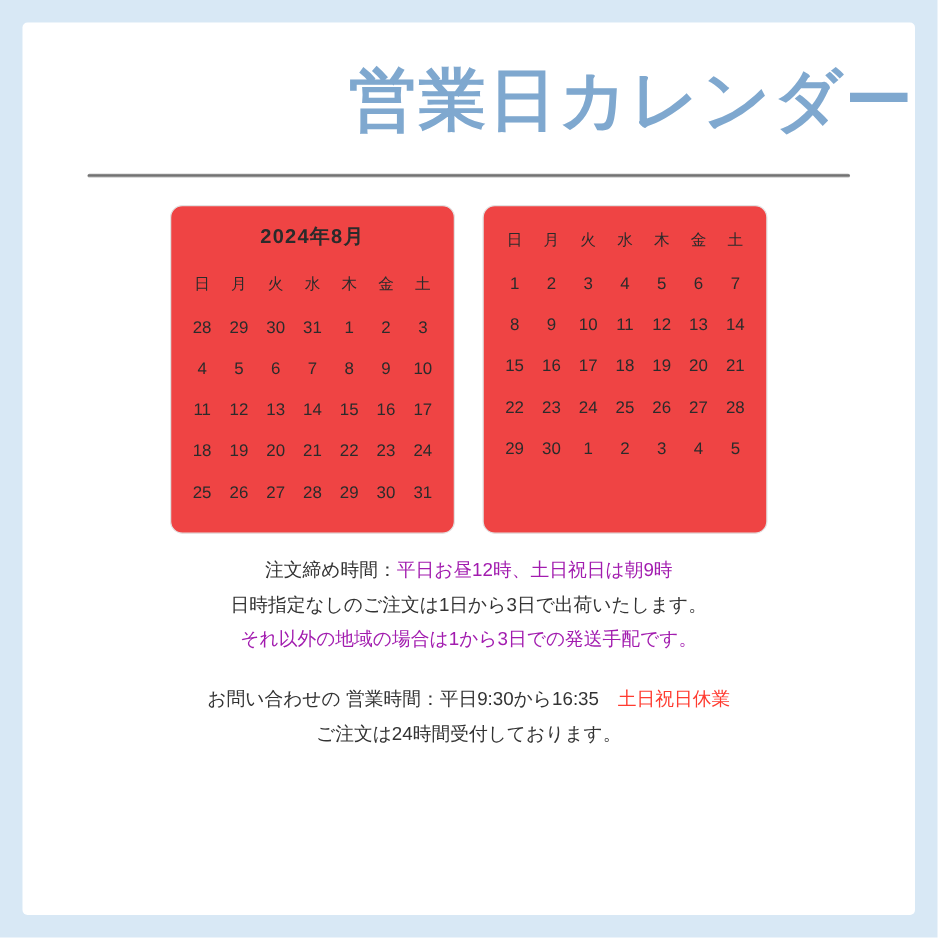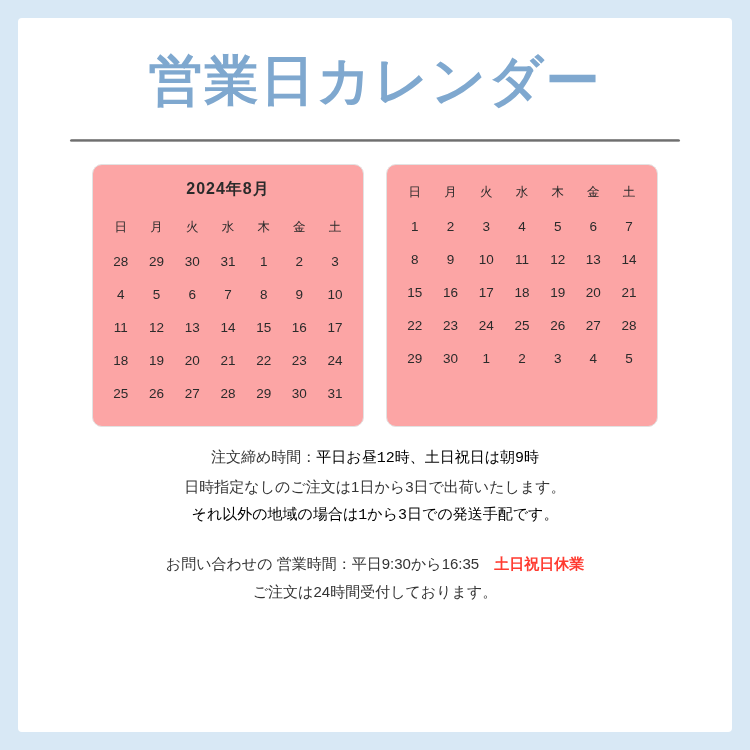--- a/index.html
+++ b/index.html
@@ -17,21 +17,21 @@
     position: absolute;
     left: 18px;
     top: 18px;
     width: 714px;
     height: 714px;
     background: #ffffff;
     border-radius: 4px;
     box-sizing: border-box;
   }
   .title {
-    text-align: center;
+    text-align: right;
     color: #7fa8cf;
     font-size: 54px;
     font-weight: bold;
     letter-spacing: 2px;
     margin-top: 30px;
     line-height: 1.2;
   }
   .rule {
     width: 610px;
     height: 3px;
@@ -39,26 +39,26 @@
     background: linear-gradient(to bottom, #9a9a9a 0%, #6f6f6f 50%, #b5b5b5 100%);
     border-radius: 2px;
   }
   .cal-row {
     display: flex;
     justify-content: center;
     gap: 22px;
     margin-top: 22px;
   }
   .cal {
-    width: 272px;
+    width: 228px;
     border: 1px solid #e2e2e2;
     border-radius: 10px;
     padding: 14px 10px 16px 10px;
     box-sizing: border-box;
-    background: #fca5a5;
+    background: #ef4444;
   }
   .cal-title {
     text-align: center;
     font-size: 16px;
     font-weight: bold;
     color: #2b2b2b;
     margin-bottom: 14px;
     letter-spacing: 1px;
   }
   table.cal-grid {
@@ -83,33 +83,31 @@
     color: #cfcfcf;
   }
   .notes {
     margin-top: 16px;
     text-align: center;
     color: #333333;
     font-size: 15px;
     line-height: 1.85;
   }
   .notes .red {
-    color: #000000;
-    font-family: Liberation Mono, monospace;
+    color: #a21caf;
   }
   .notes-2 {
     margin-top: 20px;
     text-align: center;
     color: #333333;
     font-size: 15px;
     line-height: 1.85;
   }
   .notes-2 .red {
     color: #ff3b30;
-    font-weight: bold;
   }
 </style>
 </head>
 <body>
 
 <div class="page">
 
   <div class="title">営業日カレンダー</div>
 
   <div class="rule"></div>

